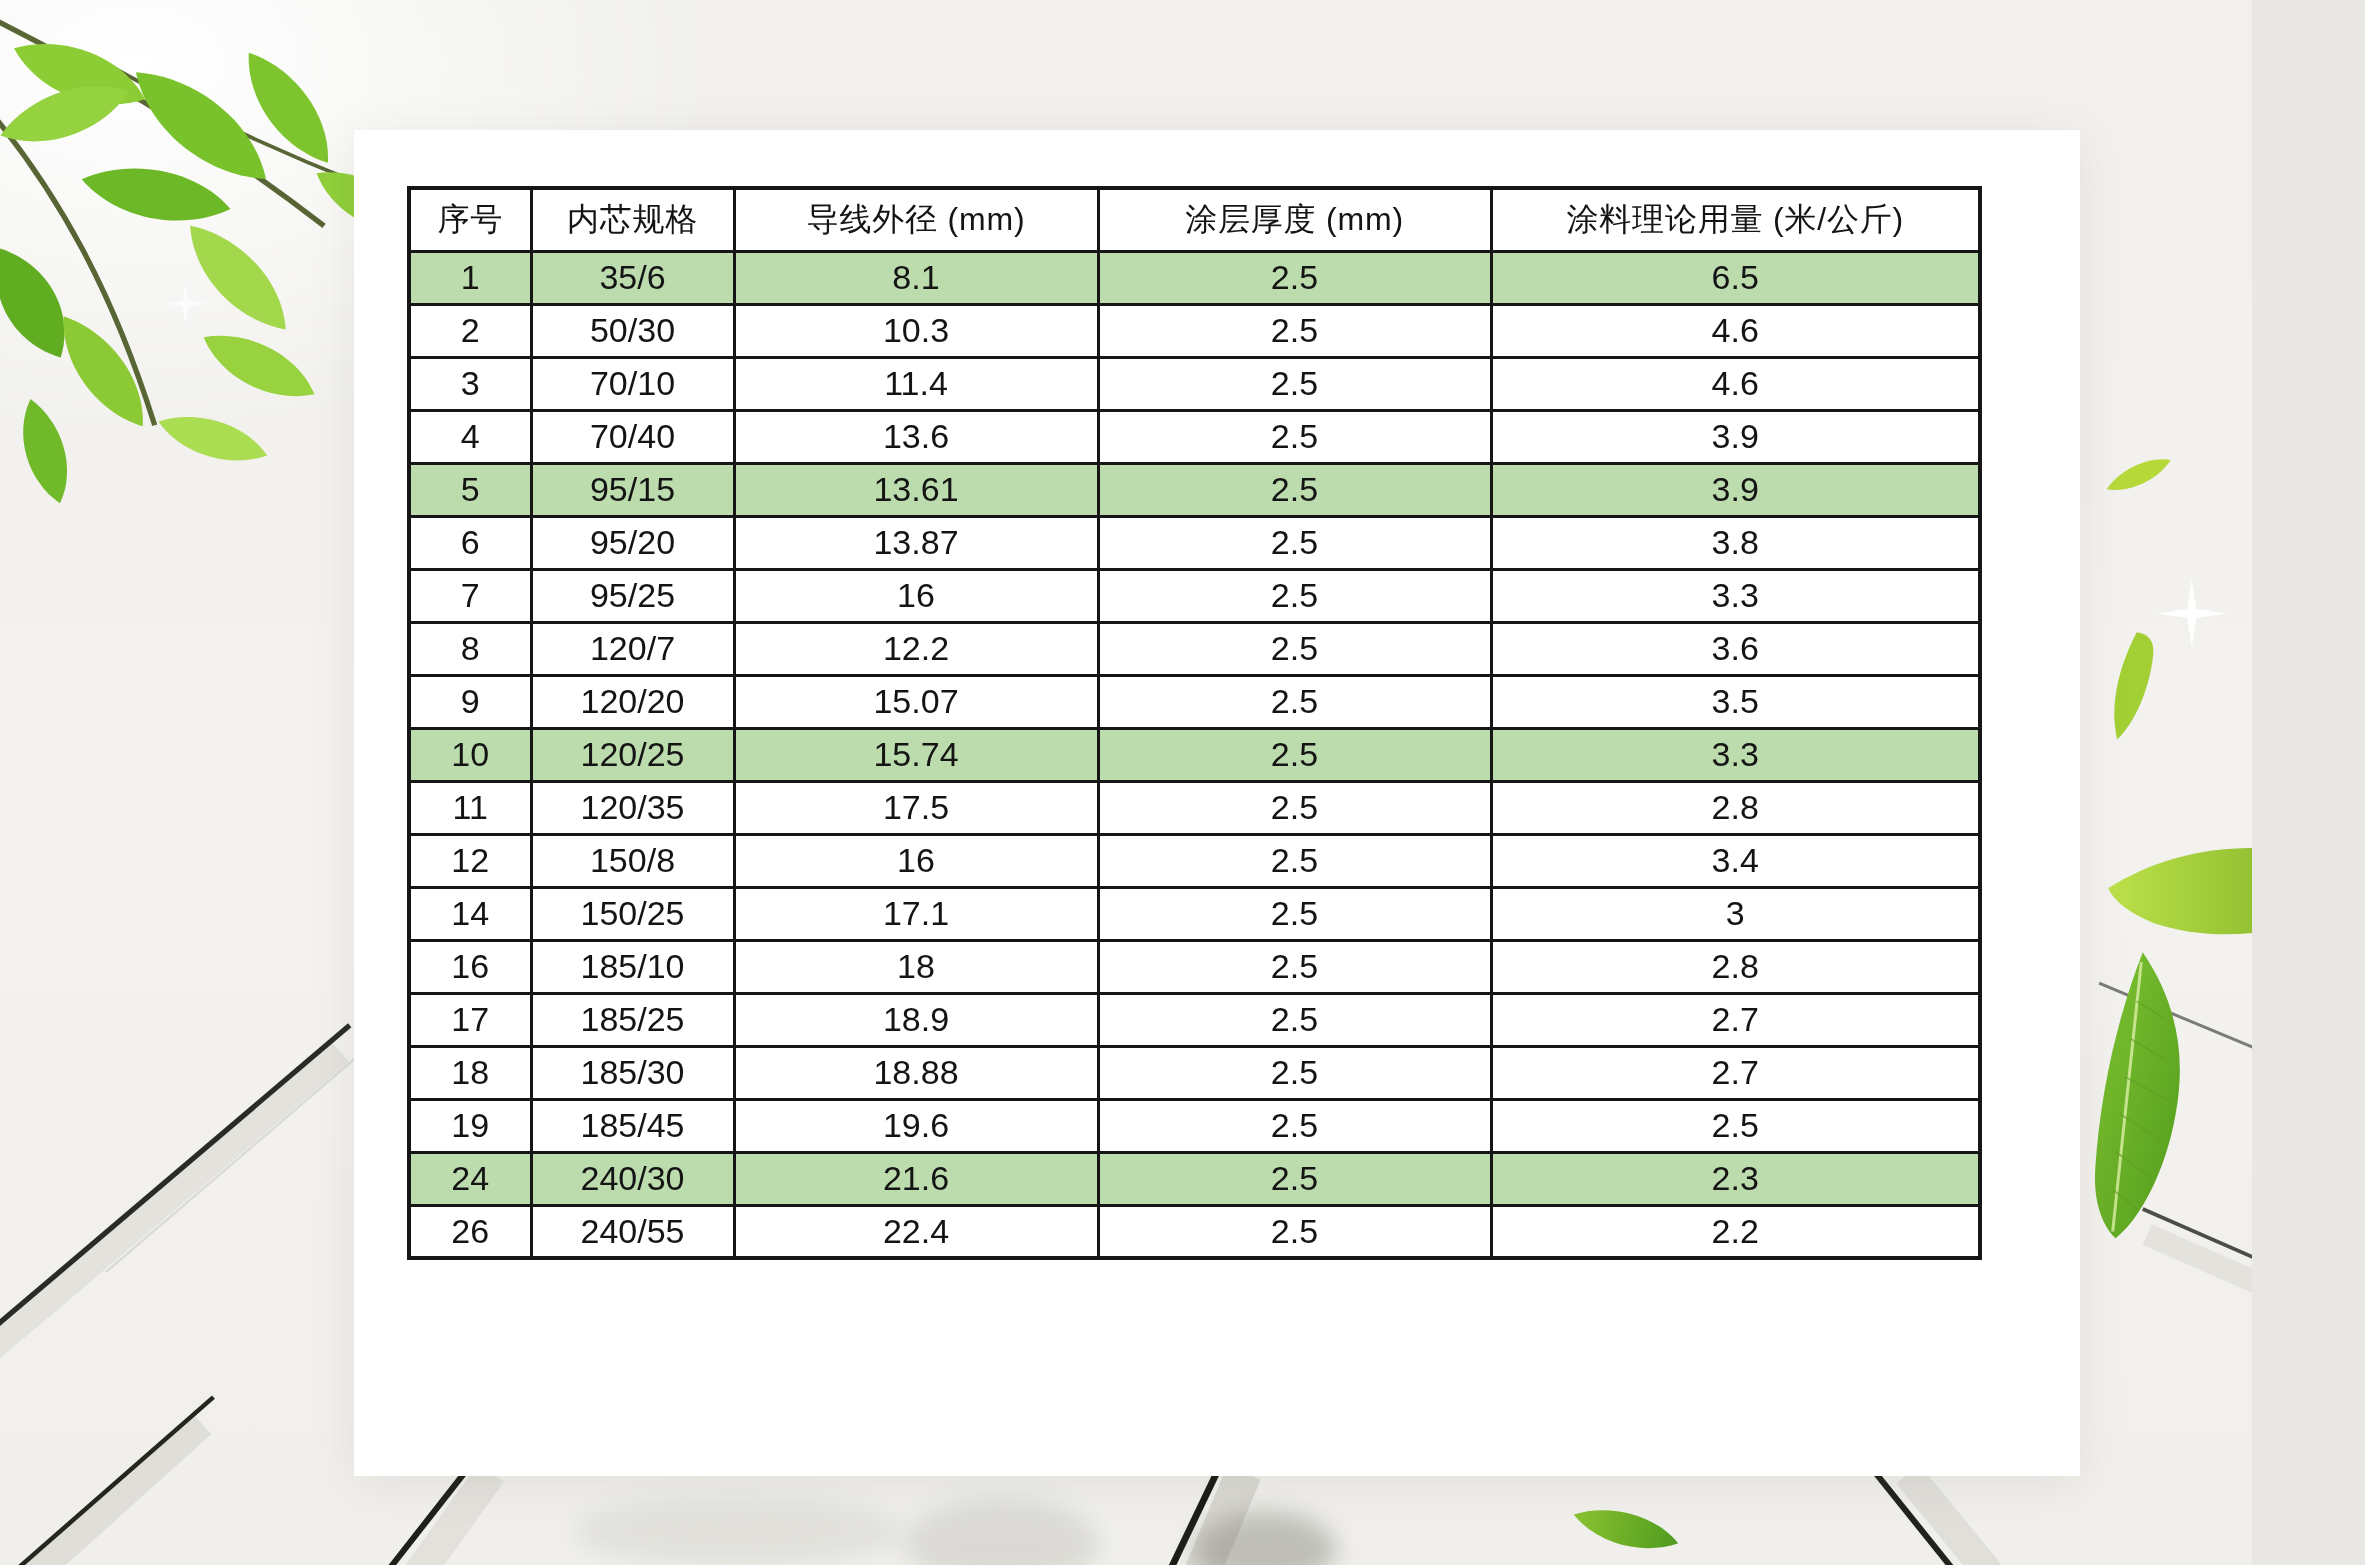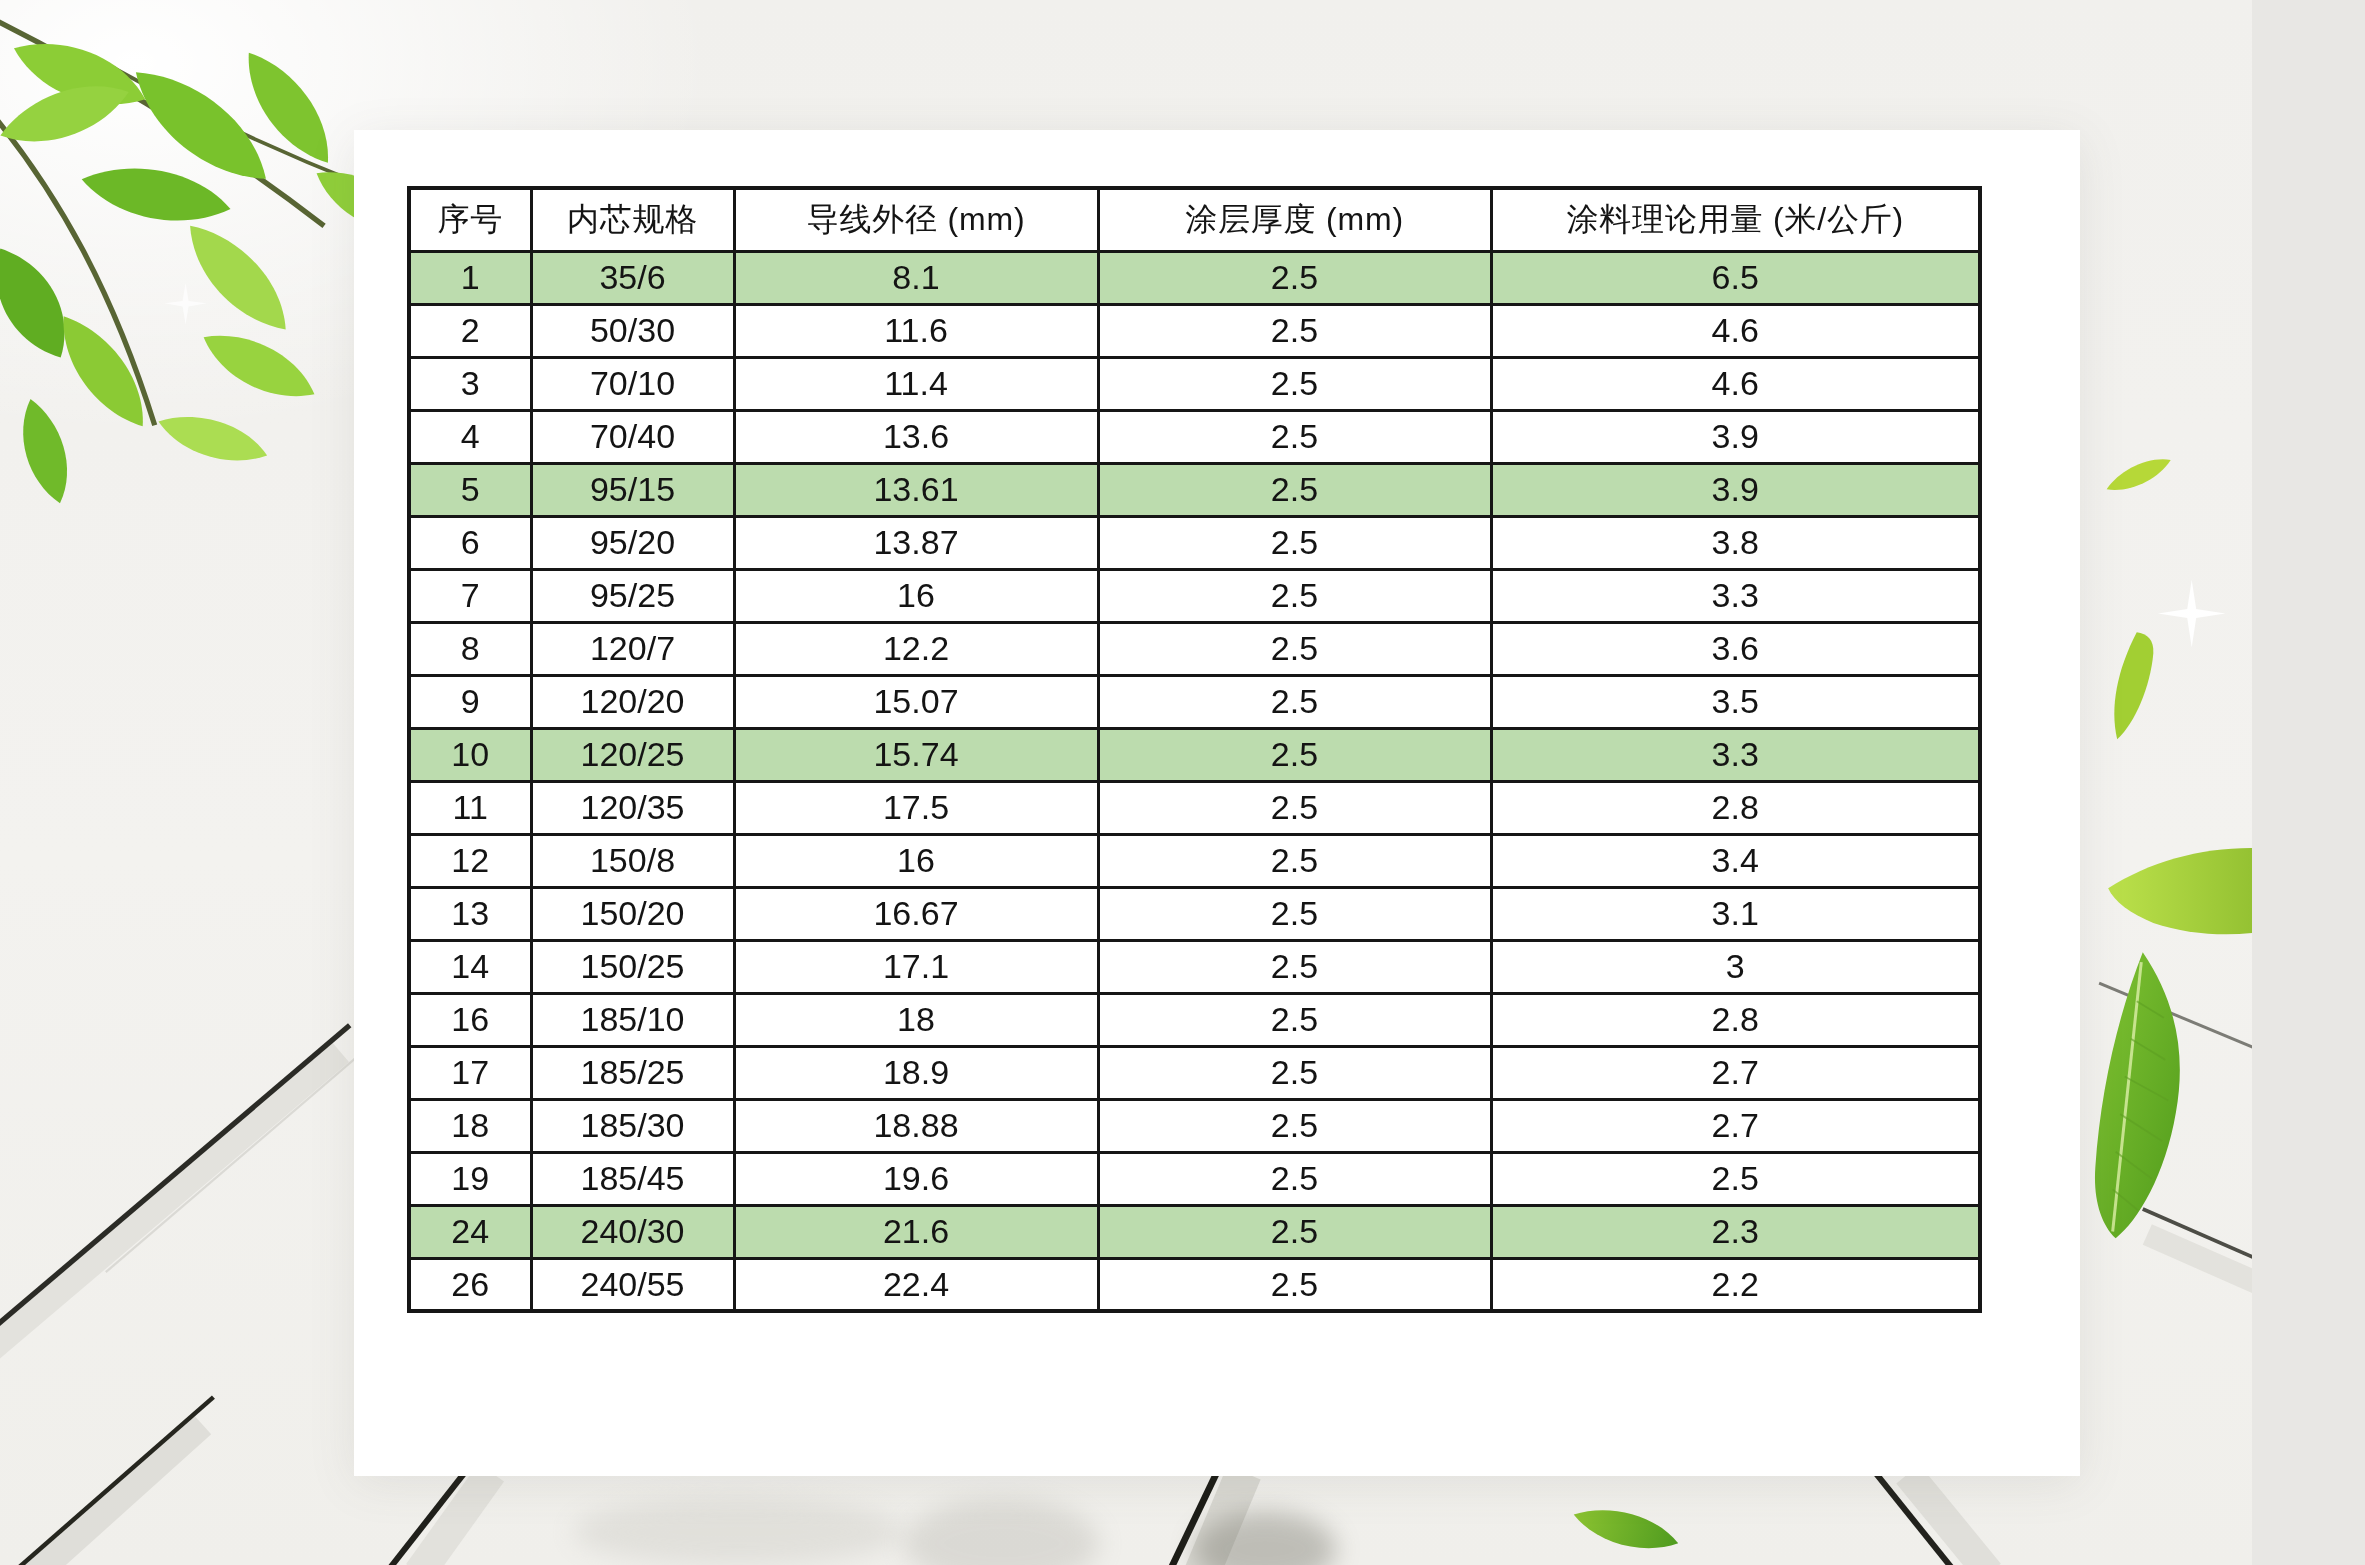--- a/index.html
+++ b/index.html
@@ -160,21 +160,21 @@
           <tr class="hl">
             <td>1</td>
             <td>35/6</td>
             <td>8.1</td>
             <td>2.5</td>
             <td>6.5</td>
           </tr>
           <tr>
             <td>2</td>
             <td>50/30</td>
-            <td>11.6</td>
+            <td>10.3</td>
             <td>2.5</td>
             <td>4.6</td>
           </tr>
           <tr>
             <td>3</td>
             <td>70/10</td>
             <td>11.4</td>
             <td>2.5</td>
             <td>4.6</td>
           </tr>
@@ -233,27 +233,20 @@
             <td>17.5</td>
             <td>2.5</td>
             <td>2.8</td>
           </tr>
           <tr>
             <td>12</td>
             <td>150/8</td>
             <td>16</td>
             <td>2.5</td>
             <td>3.4</td>
-          </tr>
-          <tr>
-            <td>13</td>
-            <td>150/20</td>
-            <td>16.67</td>
-            <td>2.5</td>
-            <td>3.1</td>
           </tr>
           <tr>
             <td>14</td>
             <td>150/25</td>
             <td>17.1</td>
             <td>2.5</td>
             <td>3</td>
           </tr>
           <tr>
             <td>16</td>

